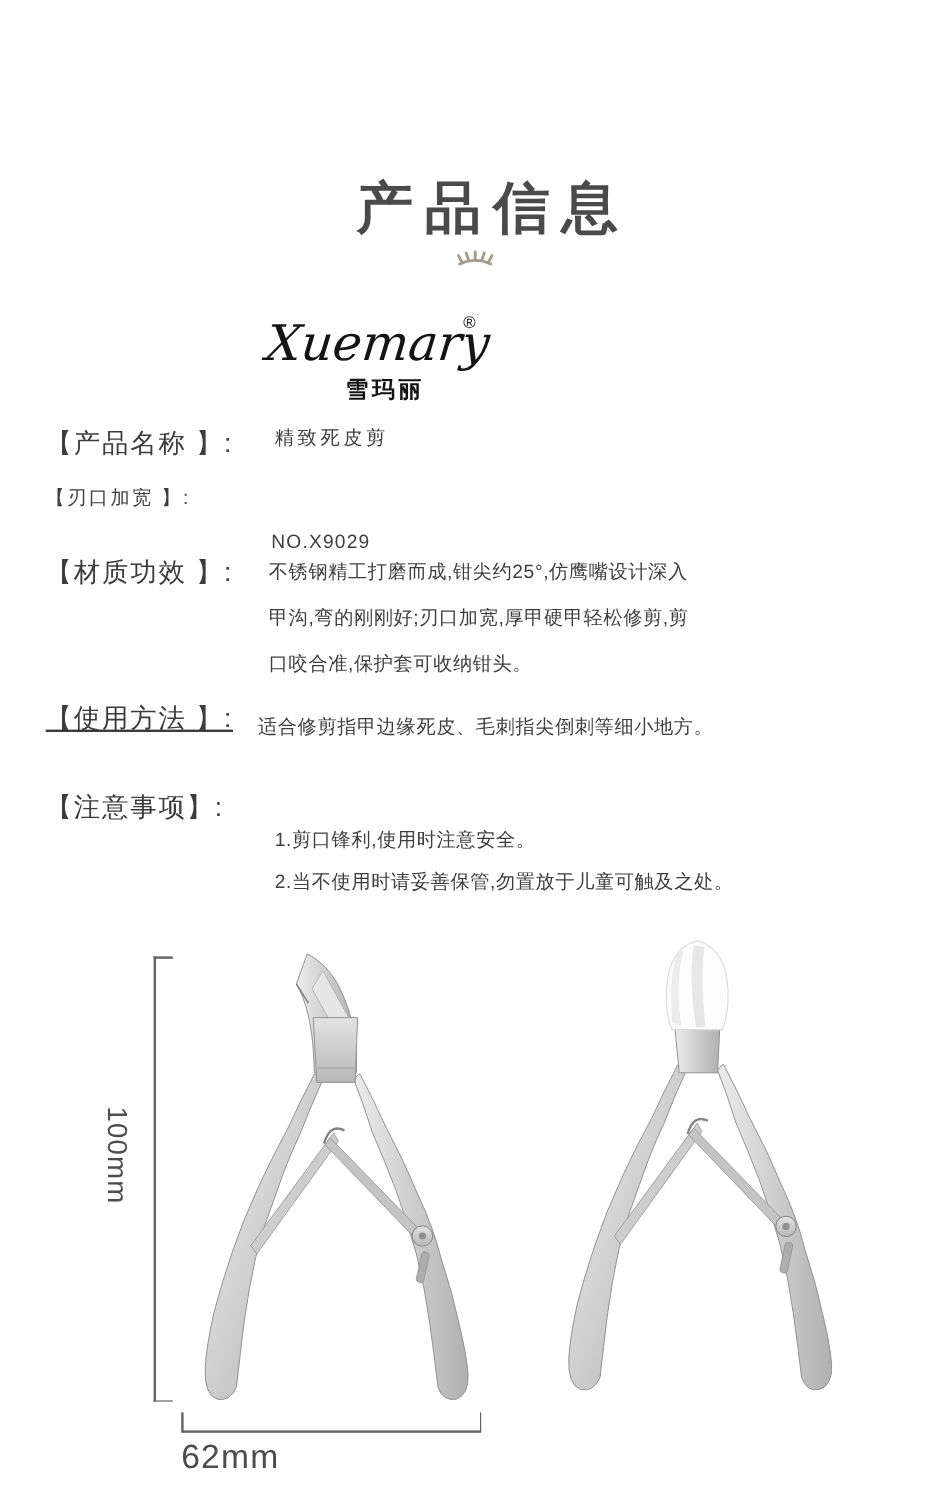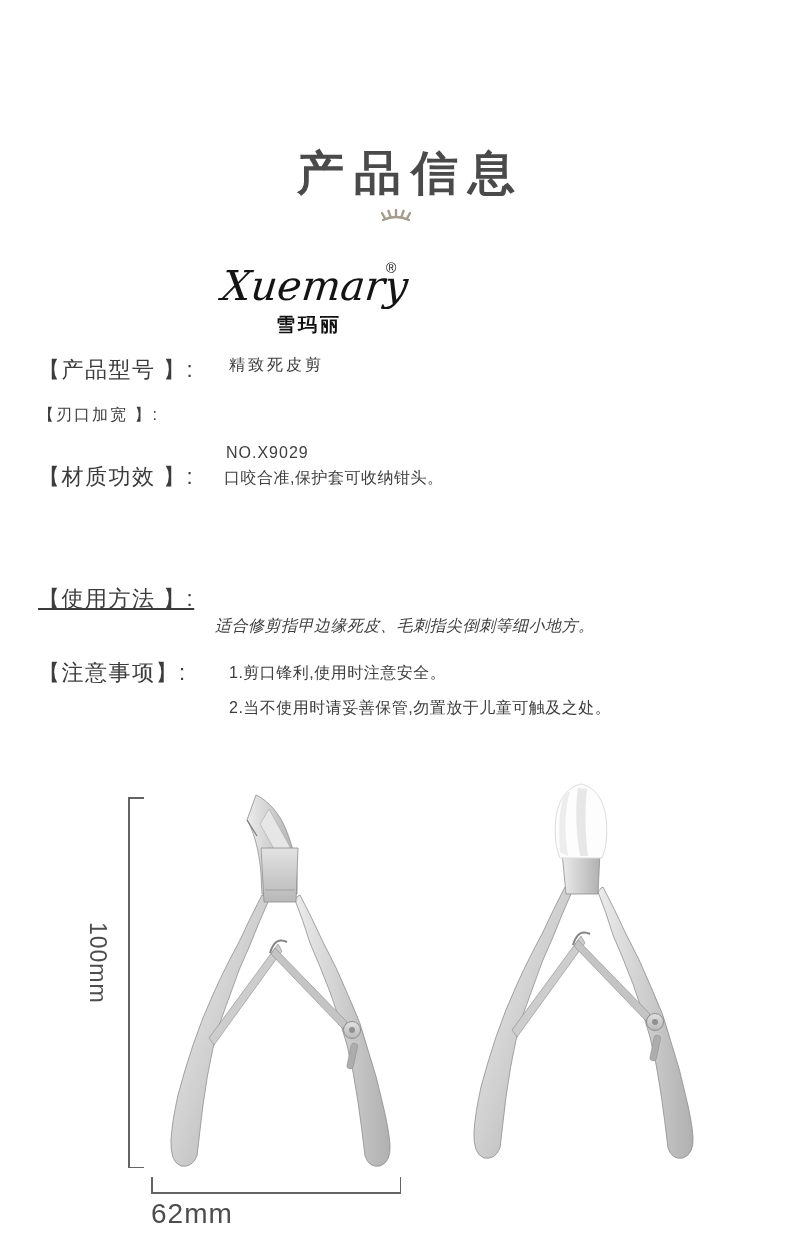--- a/index.html
+++ b/index.html
@@ -14,31 +14,31 @@
   }
   .lash{left:381px;top:206px;}
   .label{
     left:38px;font-size:22px;letter-spacing:1.5px;color:#3c3c3c;white-space:nowrap;
   }
   .value{
     font-size:16px;letter-spacing:2px;color:#3e3e3e;white-space:nowrap;
   }
   .lines span{display:block;white-space:nowrap;}
   .mat-lines{left:224px;top:459px;line-height:38px;letter-spacing:0.5px;}
-  .note-lines{left:229px;top:655px;line-height:35px;letter-spacing:0.5px;}
+  .note-lines{left:229px;top:683px;line-height:35px;letter-spacing:0.5px;}
   
   .logo{left:222px;top:258px;width:190px;height:90px;}
   .logo-script{
     position:absolute;left:0;top:4px;
     font-family:"DejaVu Serif","Liberation Serif",serif;font-style:italic;
     font-size:41px;color:#141414;letter-spacing:0px;transform:skewX(-6deg);
   }
   .logo-reg{position:absolute;left:164px;top:2px;font-size:14px;color:#141414;}
   .logo-cn{
-    position:absolute;left:54px;top:54px;font-size:19px;font-weight:700;
+    position:absolute;left:66px;top:54px;font-size:19px;font-weight:700;
     letter-spacing:3px;color:#111111;
   }
   
   .dim-line{background:#636363;}
   .dim-v-line{left:128px;top:797px;width:1.5px;height:371px;}
   .dim-v-tick-top{left:128px;top:797px;width:16px;height:1.5px;}
   .dim-v-tick-bottom{left:128px;top:1166.5px;width:16px;height:1.5px;}
   .dim-h-line{left:151px;top:1192px;width:250px;height:1.5px;}
   .dim-h-tick-left{left:151px;top:1177px;width:1.5px;height:16px;}
   .dim-h-tick-right{left:399.5px;top:1177px;width:1.5px;height:16px;}
@@ -70,33 +70,35 @@
       <path d="M26,12.5 L29,7"></path>
     </g>
   </svg>
 
   <div class="abs logo">
     <span class="logo-script">Xuemary</span>
     <span class="logo-reg">®</span>
     <span class="logo-cn">雪玛丽</span>
   </div>
 
-  <div class="abs label" style="top:355px;">【产品型号 】:</div>
+  <div class="abs label" style="top:355px;">【产品名称 】:</div>
   <div class="abs value" style="left:229px;top:355px;letter-spacing:3px;">精致死皮剪</div>
 
   <div class="abs value" style="left:38px;top:405px;">【刃口加宽 】:</div>
   <div class="abs value" style="left:226px;top:405px;letter-spacing:1px;margin-top:39px;">NO.X9029</div>
 
   <div class="abs label" style="top:462px;text-align:right;">【材质功效 】:</div>
   <div class="abs value lines mat-lines">
+    <span>不锈钢精工打磨而成,钳尖约25°,仿鹰嘴设计深入</span>
+    <span>甲沟,弯的刚刚好;刃口加宽,厚甲硬甲轻松修剪,剪</span>
     <span>口咬合准,保护套可收纳钳头。</span>
   </div>
 
   <div class="abs label" style="top:584px;text-decoration:underline;">【使用方法 】:</div>
-  <div class="abs value" style="left:215px;top:616px;letter-spacing:0.5px;font-style:italic;">适合修剪指甲边缘死皮、毛刺指尖倒刺等细小地方。</div>
+  <div class="abs value" style="left:215px;top:596px;letter-spacing:0.5px;">适合修剪指甲边缘死皮、毛刺指尖倒刺等细小地方。</div>
 
   <div class="abs label" style="top:658px;">【注意事项】:</div>
   <div class="abs value lines note-lines">
     <span>1.剪口锋利,使用时注意安全。</span>
     <span>2.当不使用时请妥善保管,勿置放于儿童可触及之处。</span>
   </div>
 
   <svg width="0" height="0" style="position:absolute;" aria-hidden="true">
     <defs>
       <linearGradient id="gmA" x1="0" y1="0" x2="1" y2="1">

